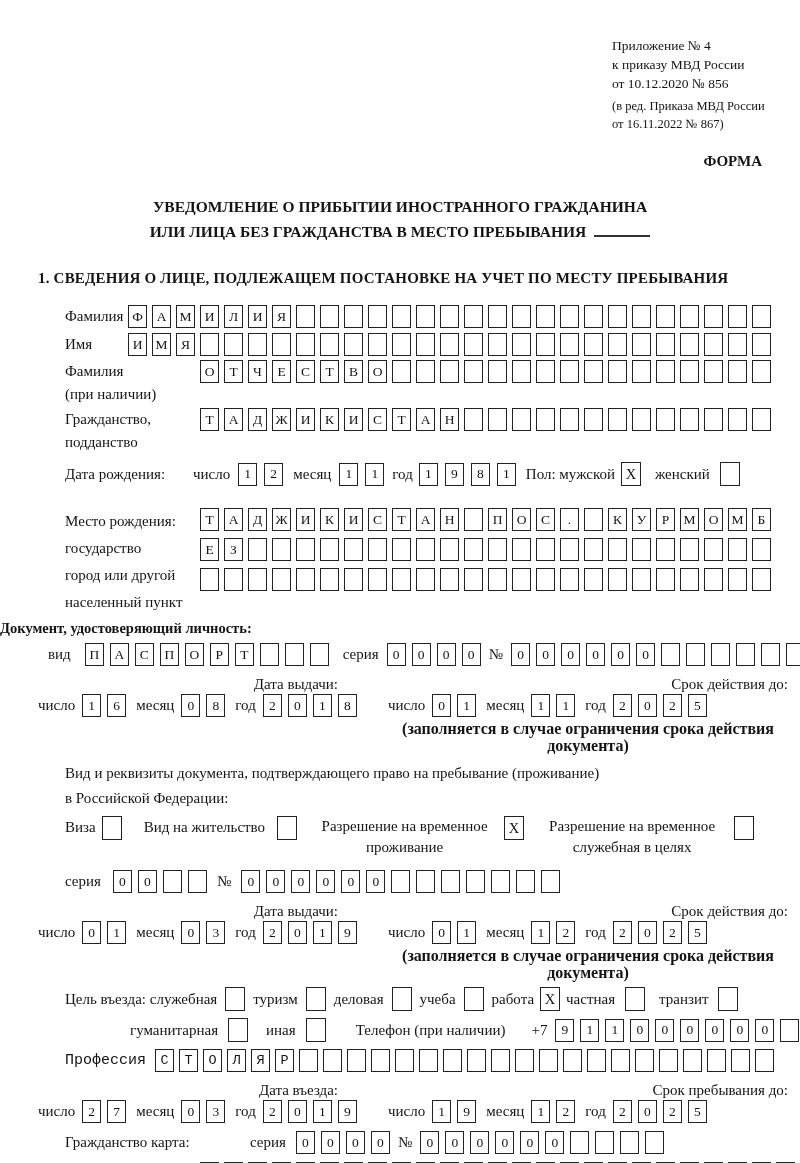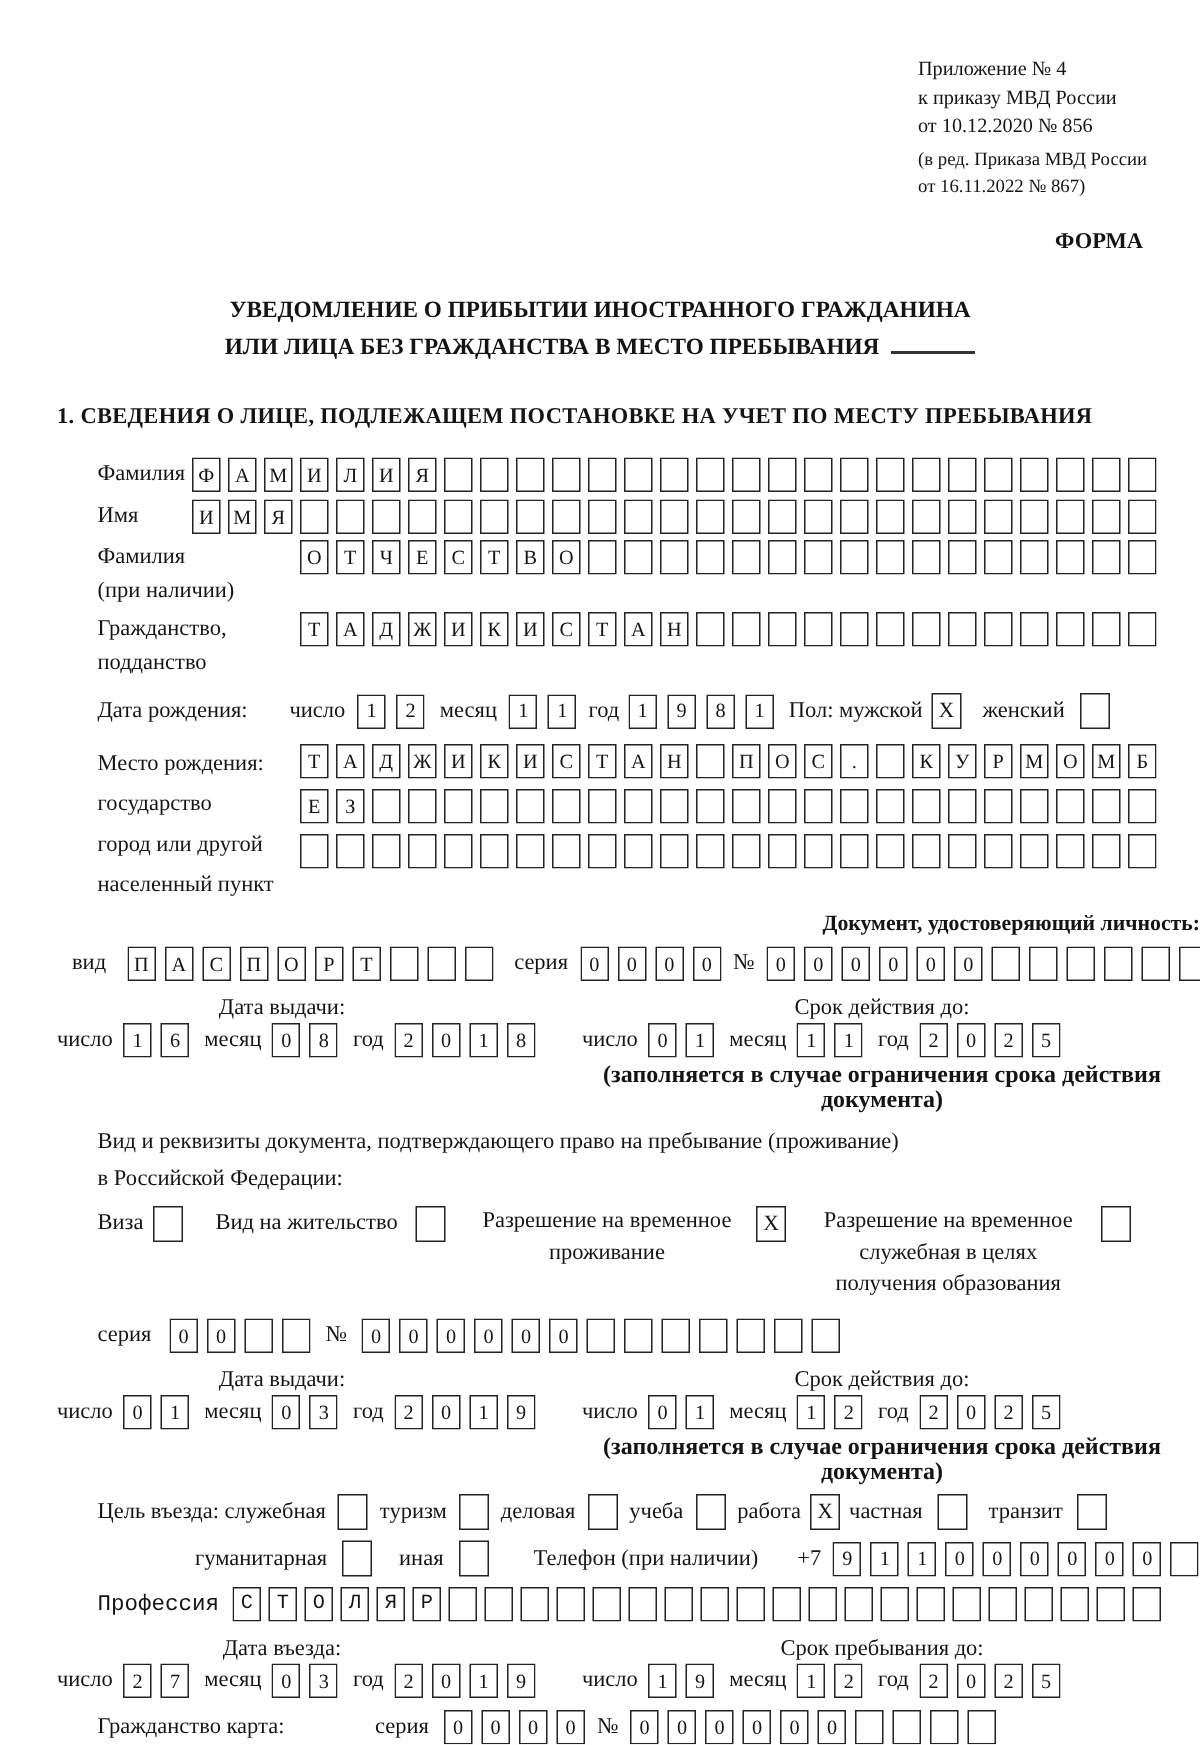--- a/index.html
+++ b/index.html
@@ -23,21 +23,21 @@
     border:1.6px solid #222;display:inline-flex;align-items:center;justify-content:center;
     font-size:14.5px;background:#fff;
   }
   .row{display:flex;align-items:flex-start;}
   .annex{margin:36px 28px 0 612px;font-size:13.5px;line-height:19px;}
   .annex .amend{font-size:12.5px;line-height:18px;margin-top:4px;}
   .forma{margin:20px 38px 0 0;text-align:right;font-size:15px;}
   .title{margin-top:24px;text-align:center;font-size:15.5px;line-height:25px;font-weight:bold;}
   .title .uline{display:inline-block;width:56px;border-bottom:2px solid #333;height:14px;margin-left:8px;}
   .sect{margin:26px 0 0 38px;font-size:15px;font-weight:bold;letter-spacing:.2px;}
-  .grp-title{font-size:15px;text-align:center;line-height:20px;}
+  .grp-title{font-size:15px;text-align:right;line-height:20px;}
   .dategrp{display:flex;align-items:center;}
   .dategrp .lbl{margin-right:7px;}
   .dategrp .cells{margin-right:10px;}
   .note{font-size:16px;line-height:17px;font-weight:bold;}
   .optxt{font-size:15px;line-height:21px;text-align:center;}
   .ml{margin-left:65px;}
 </style>
 </head>
 <body>
 
@@ -186,21 +186,21 @@
         <div class="cell"></div>
         <div class="cell"></div>
         <div class="cell"></div>
         <div class="cell"></div>
         <div class="cell"></div>
         <div class="cell"></div>
         <div class="cell"></div>
       </div>
   </div>
 
-  <div class="row ml" style="align-items:center;margin-bottom:10px;">
+  <div class="row ml" style="align-items:center;margin-bottom:22px;">
     <div class="lbl" style="width:128px;">Дата рождения:</div>
     <span class="lbl" style="margin-right:8px;">число</span>
     <div class="cells" style="gap:7px;margin-right:10px;">
         <div class="cell">1</div>
         <div class="cell">2</div>
       </div>
     <span class="lbl" style="margin-right:8px;">месяц</span>
     <div class="cells" style="gap:7px;margin-right:8px;">
         <div class="cell">1</div>
         <div class="cell">1</div>
@@ -300,21 +300,21 @@
           <div class="cell"></div>
           <div class="cell"></div>
           <div class="cell"></div>
           <div class="cell"></div>
           <div class="cell"></div>
           <div class="cell"></div>
         </div>
     </div>
   </div>
 
-  <div class="b" style="text-align:right;font-size:14.5px;margin:2px 0 6px 0;">Документ, удостоверяющий личность:</div>
+  <div class="b" style="text-align:left;font-size:14.5px;margin:2px 0 6px 0;">Документ, удостоверяющий личность:</div>
 
   <div class="row" style="margin-left:48px;align-items:center;margin-bottom:8px;">
     <span class="lbl" style="margin-right:14px;">вид</span>
     <div class="cells" style="gap:6px;margin-right:14px;">
         <div class="cell">П</div>
         <div class="cell">А</div>
         <div class="cell">С</div>
         <div class="cell">П</div>
         <div class="cell">О</div>
         <div class="cell">Р</div>
@@ -404,21 +404,20 @@
     <span class="lbl" style="margin-right:12px;">Вид на жительство</span>
     <span class="cbx" style="margin-right:20px;"></span>
     <div class="optxt" style="width:175px;flex:none;margin-right:12px;">
       <div>Разрешение на временное</div>
       <div>проживание</div>
     </div>
     <span class="cbx" style="margin-right:18px;">X</span>
     <div class="optxt" style="width:180px;flex:none;margin-right:12px;">
       <div>Разрешение на временное</div>
       <div>служебная в целях</div>
-      <div>получения образования</div>
     </div>
     <span class="cbx"></span>
   </div>
 
   <div class="row ml" style="align-items:center;margin-bottom:8px;">
     <span class="lbl" style="margin-right:12px;">серия</span>
     <div class="cells" style="gap:6px;margin-right:10px;">
         <div class="cell">0</div>
         <div class="cell">0</div>
         <div class="cell"></div>

